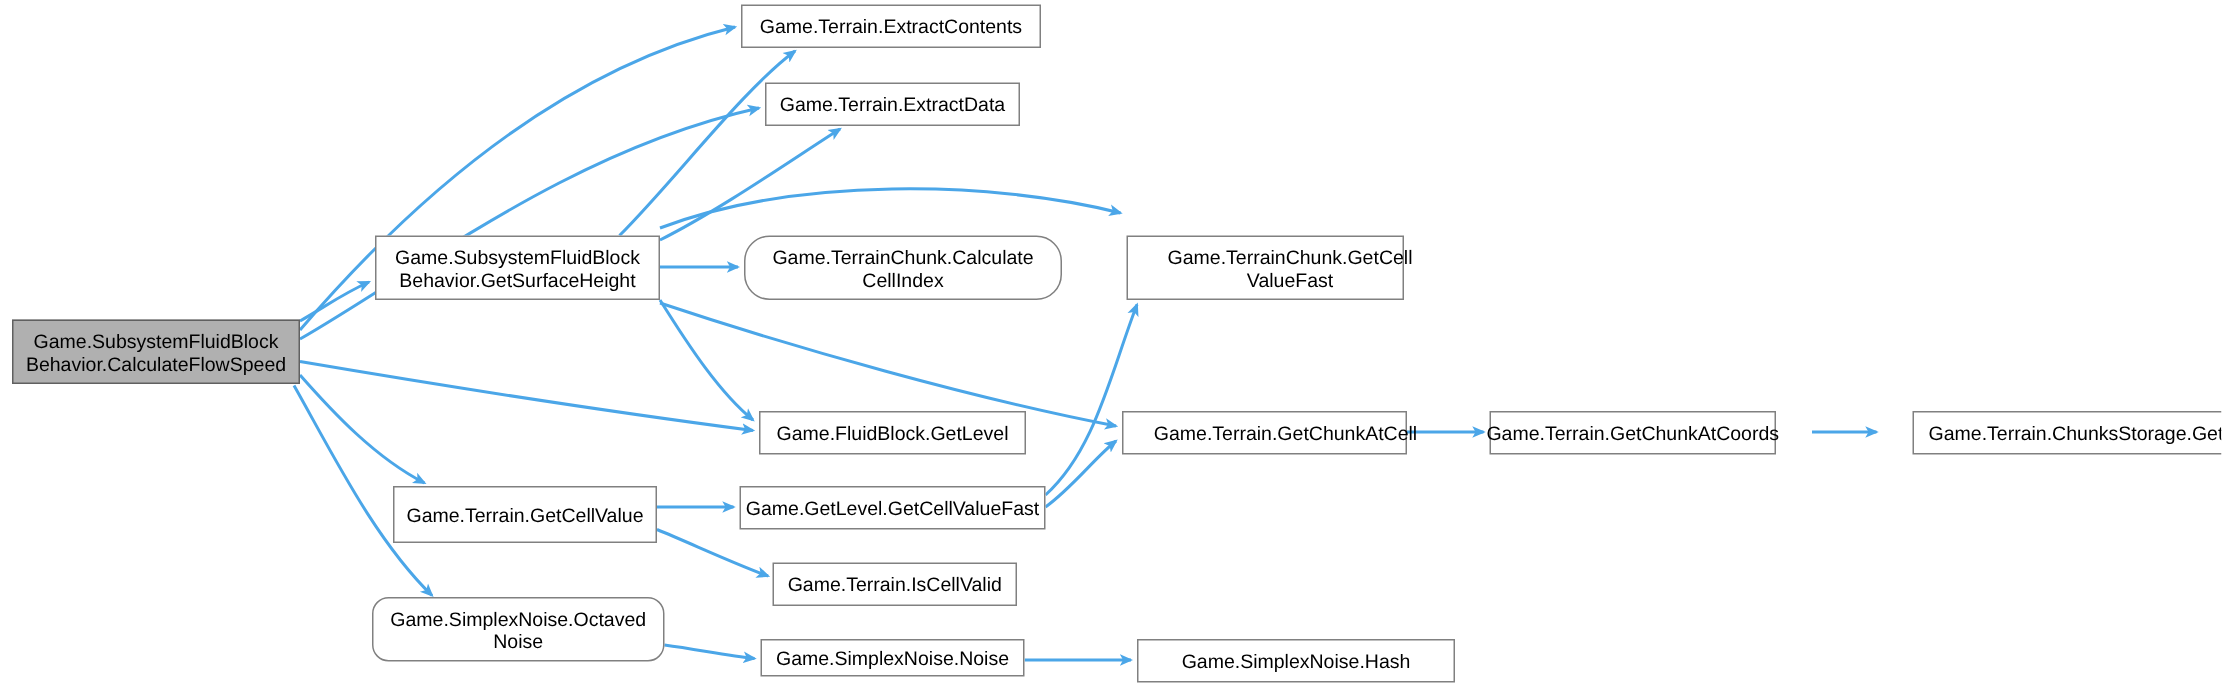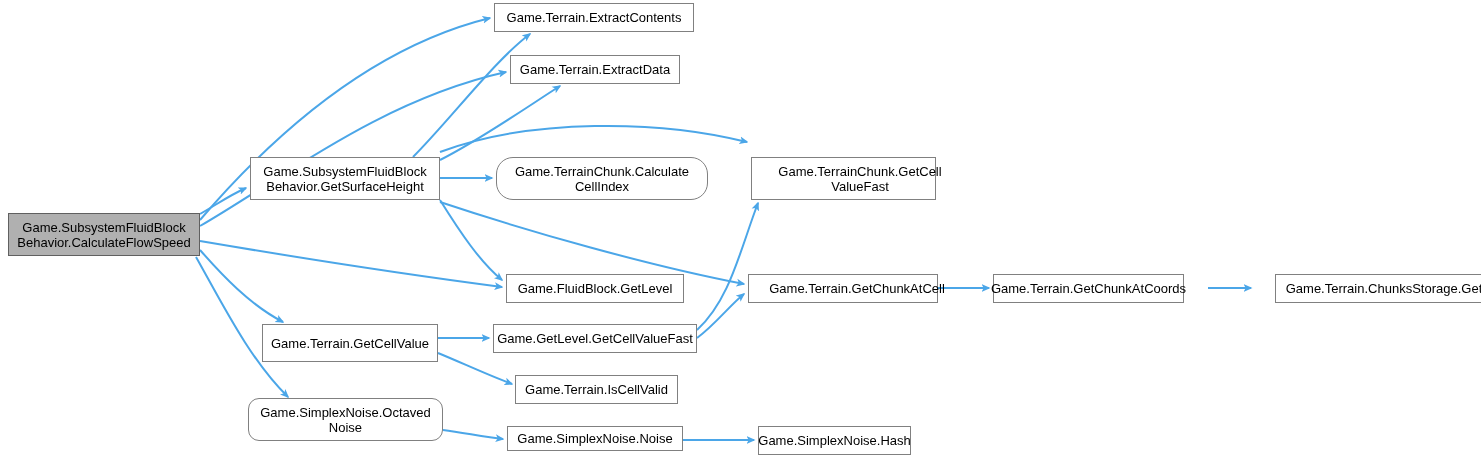--- a/index.html
+++ b/index.html
@@ -80,15 +80,15 @@
       <div class="node" style="left: 506px; top: 274px; width: 178px; height: 29px;"><span>Game.FluidBlock.GetLevel</span></div>
       <div class="node" style="left: 748px; top: 274px; width: 190px; height: 29px; padding-left: 28px;"><span>Game.Terrain.GetChunkAtCell</span></div>
       <div class="node" style="left: 993px; top: 274px; width: 191px; height: 29px;"><span>Game.Terrain.GetChunkAtCoords</span></div>
       <div class="node" style="left: 1255px; top: 274px; width: 218px; height: 29px; margin-left: 20px;"><span>Game.Terrain.ChunksStorage.Get</span></div>
       <div class="node" style="left: 262px; top: 324px; width: 176px; height: 38px;"><span>Game.Terrain.GetCellValue</span></div>
       <div class="node" style="left: 493px; top: 324px; width: 204px; height: 29px;"><span>Game.GetLevel.GetCellValueFast</span></div>
       <div class="node" style="left: 515px; top: 375px; width: 163px; height: 29px;"><span>Game.Terrain.IsCellValid</span></div>
       <div class="node" style="left: 248px; top: 398px; width: 195px; height: 43px; border-radius: 11px;"><span>Game.SimplexNoise.Octaved
 Noise</span></div>
       <div class="node" style="left: 507px; top: 426px; width: 176px; height: 25px;"><span>Game.SimplexNoise.Noise</span></div>
-      <div class="node" style="left: 758px; top: 426px; width: 153px; height: 29px;"><span>Game.SimplexNoise.Hash</span></div>
+      <div class="node" style="left: 758px; top: 426px; width: 212px; height: 29px;"><span>Game.SimplexNoise.Hash</span></div>
     </div>
 </div>
 
 </body></html>

